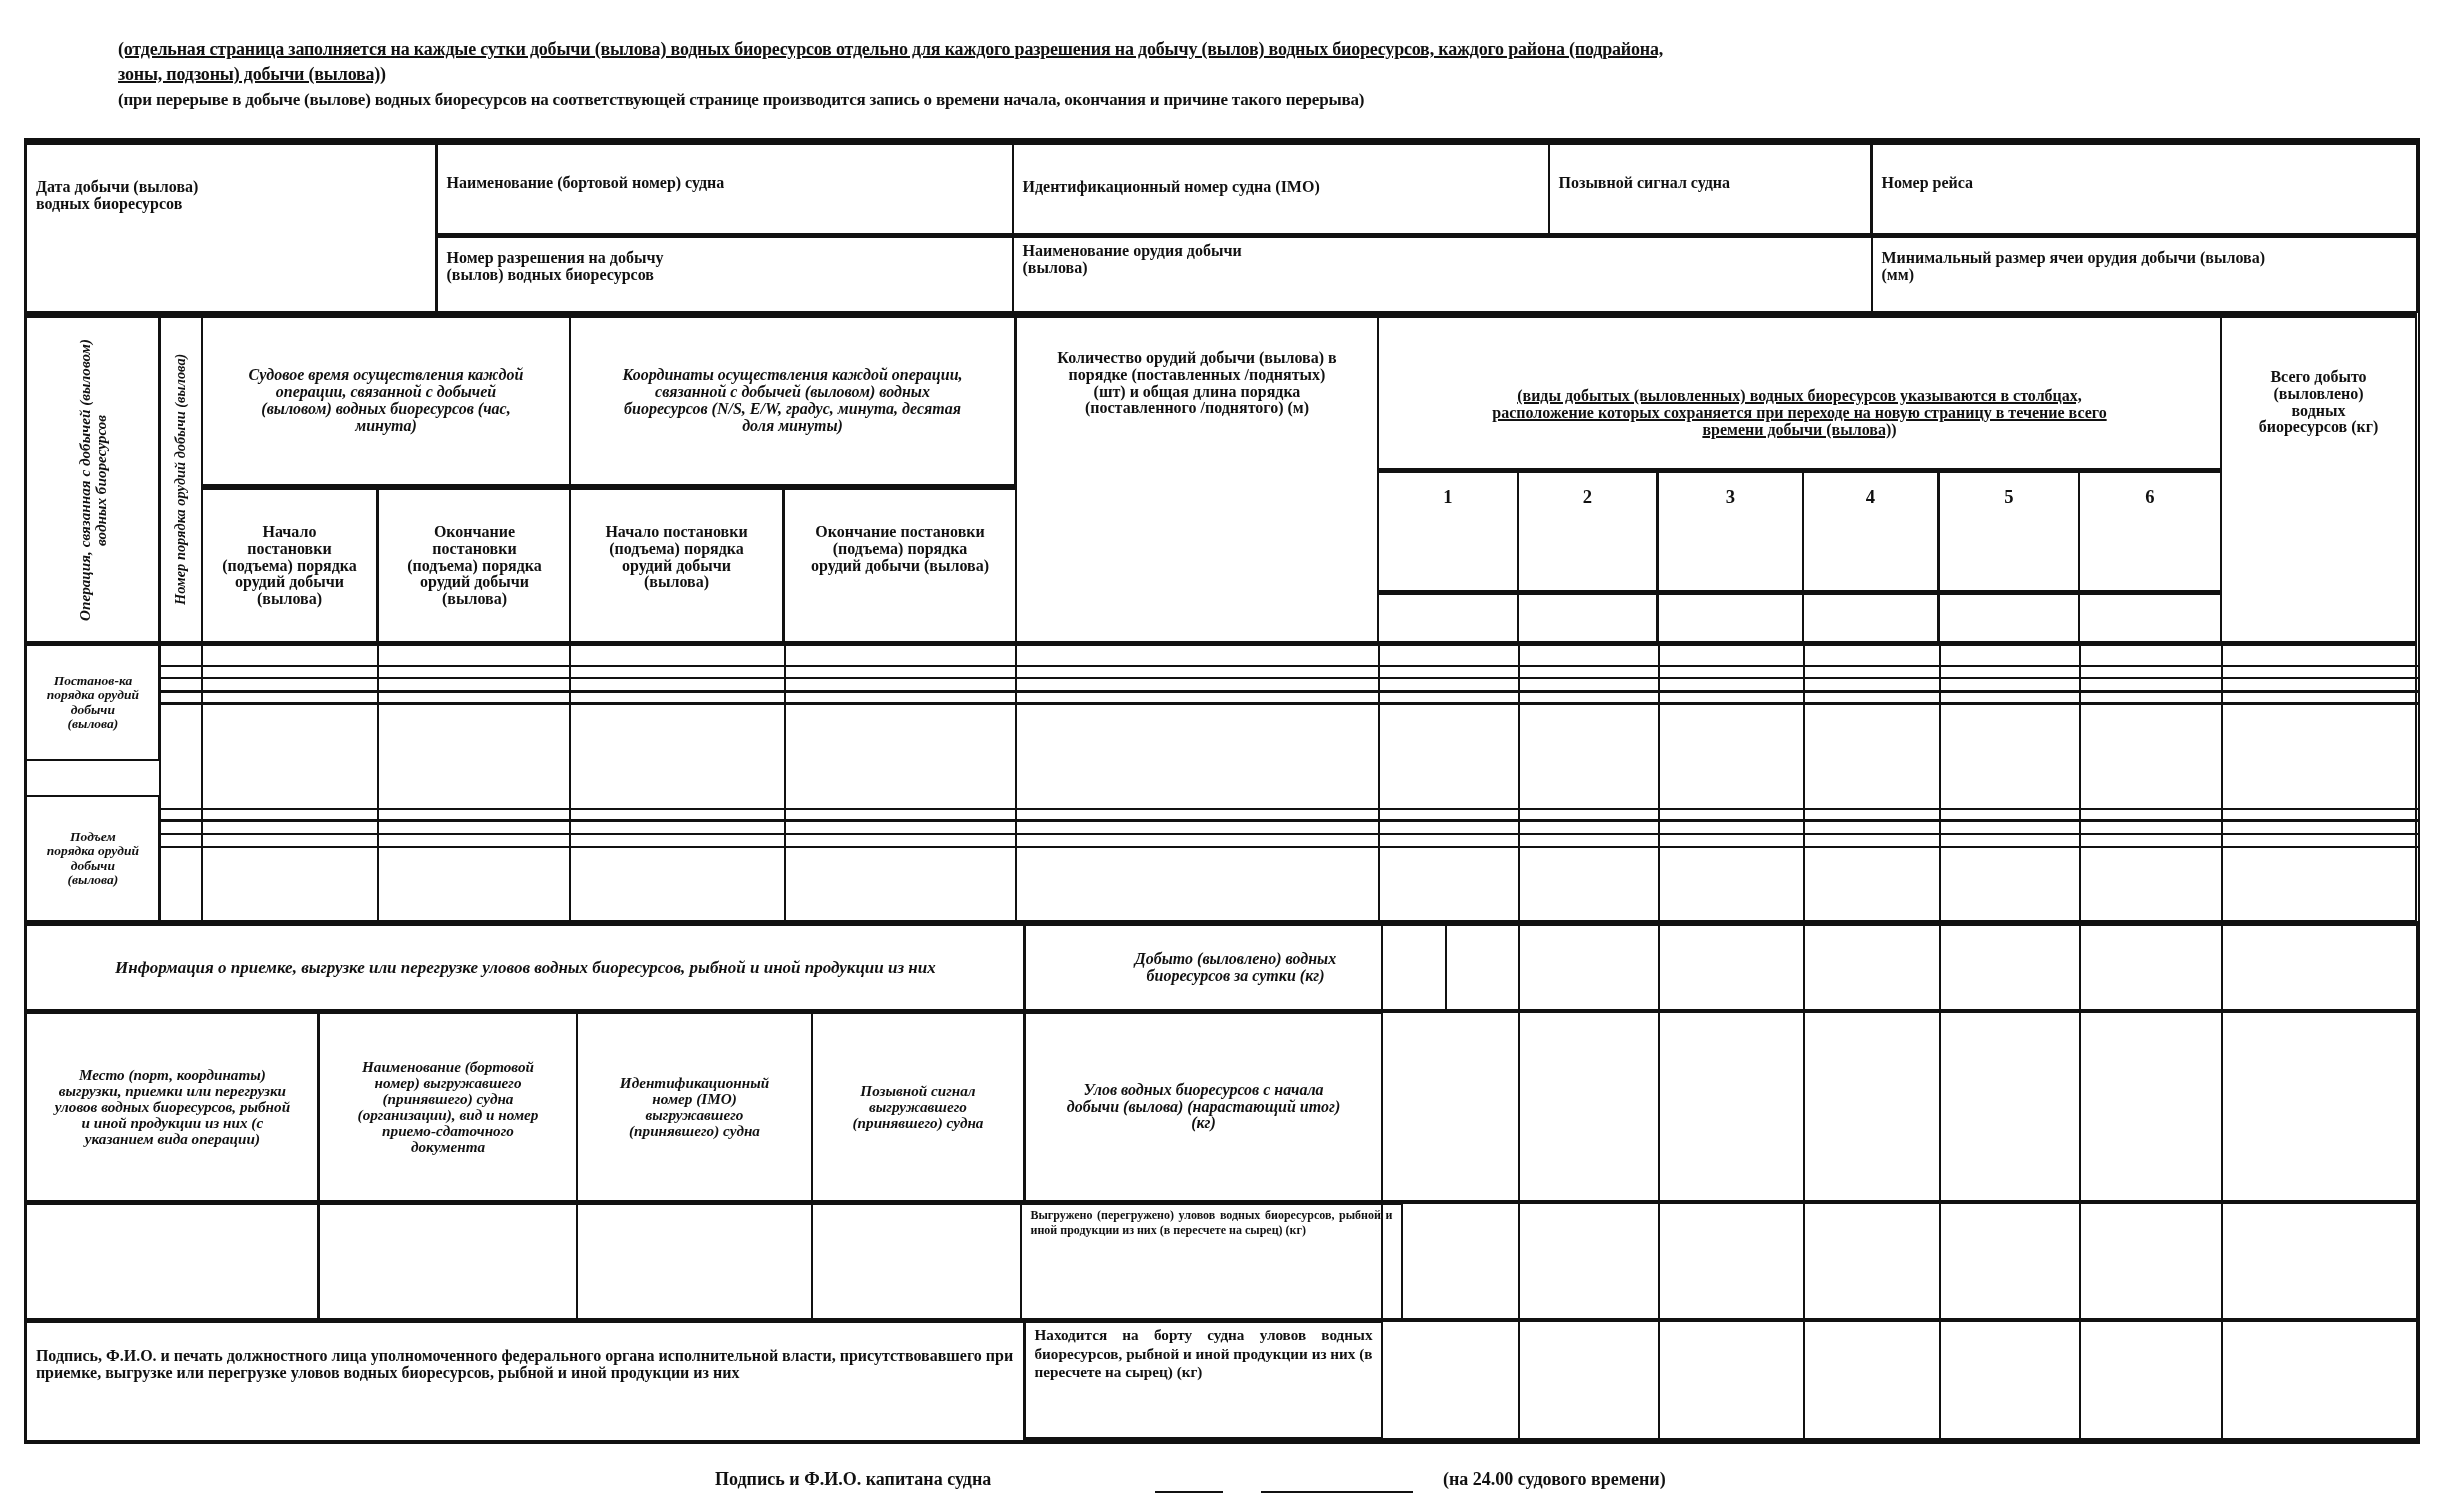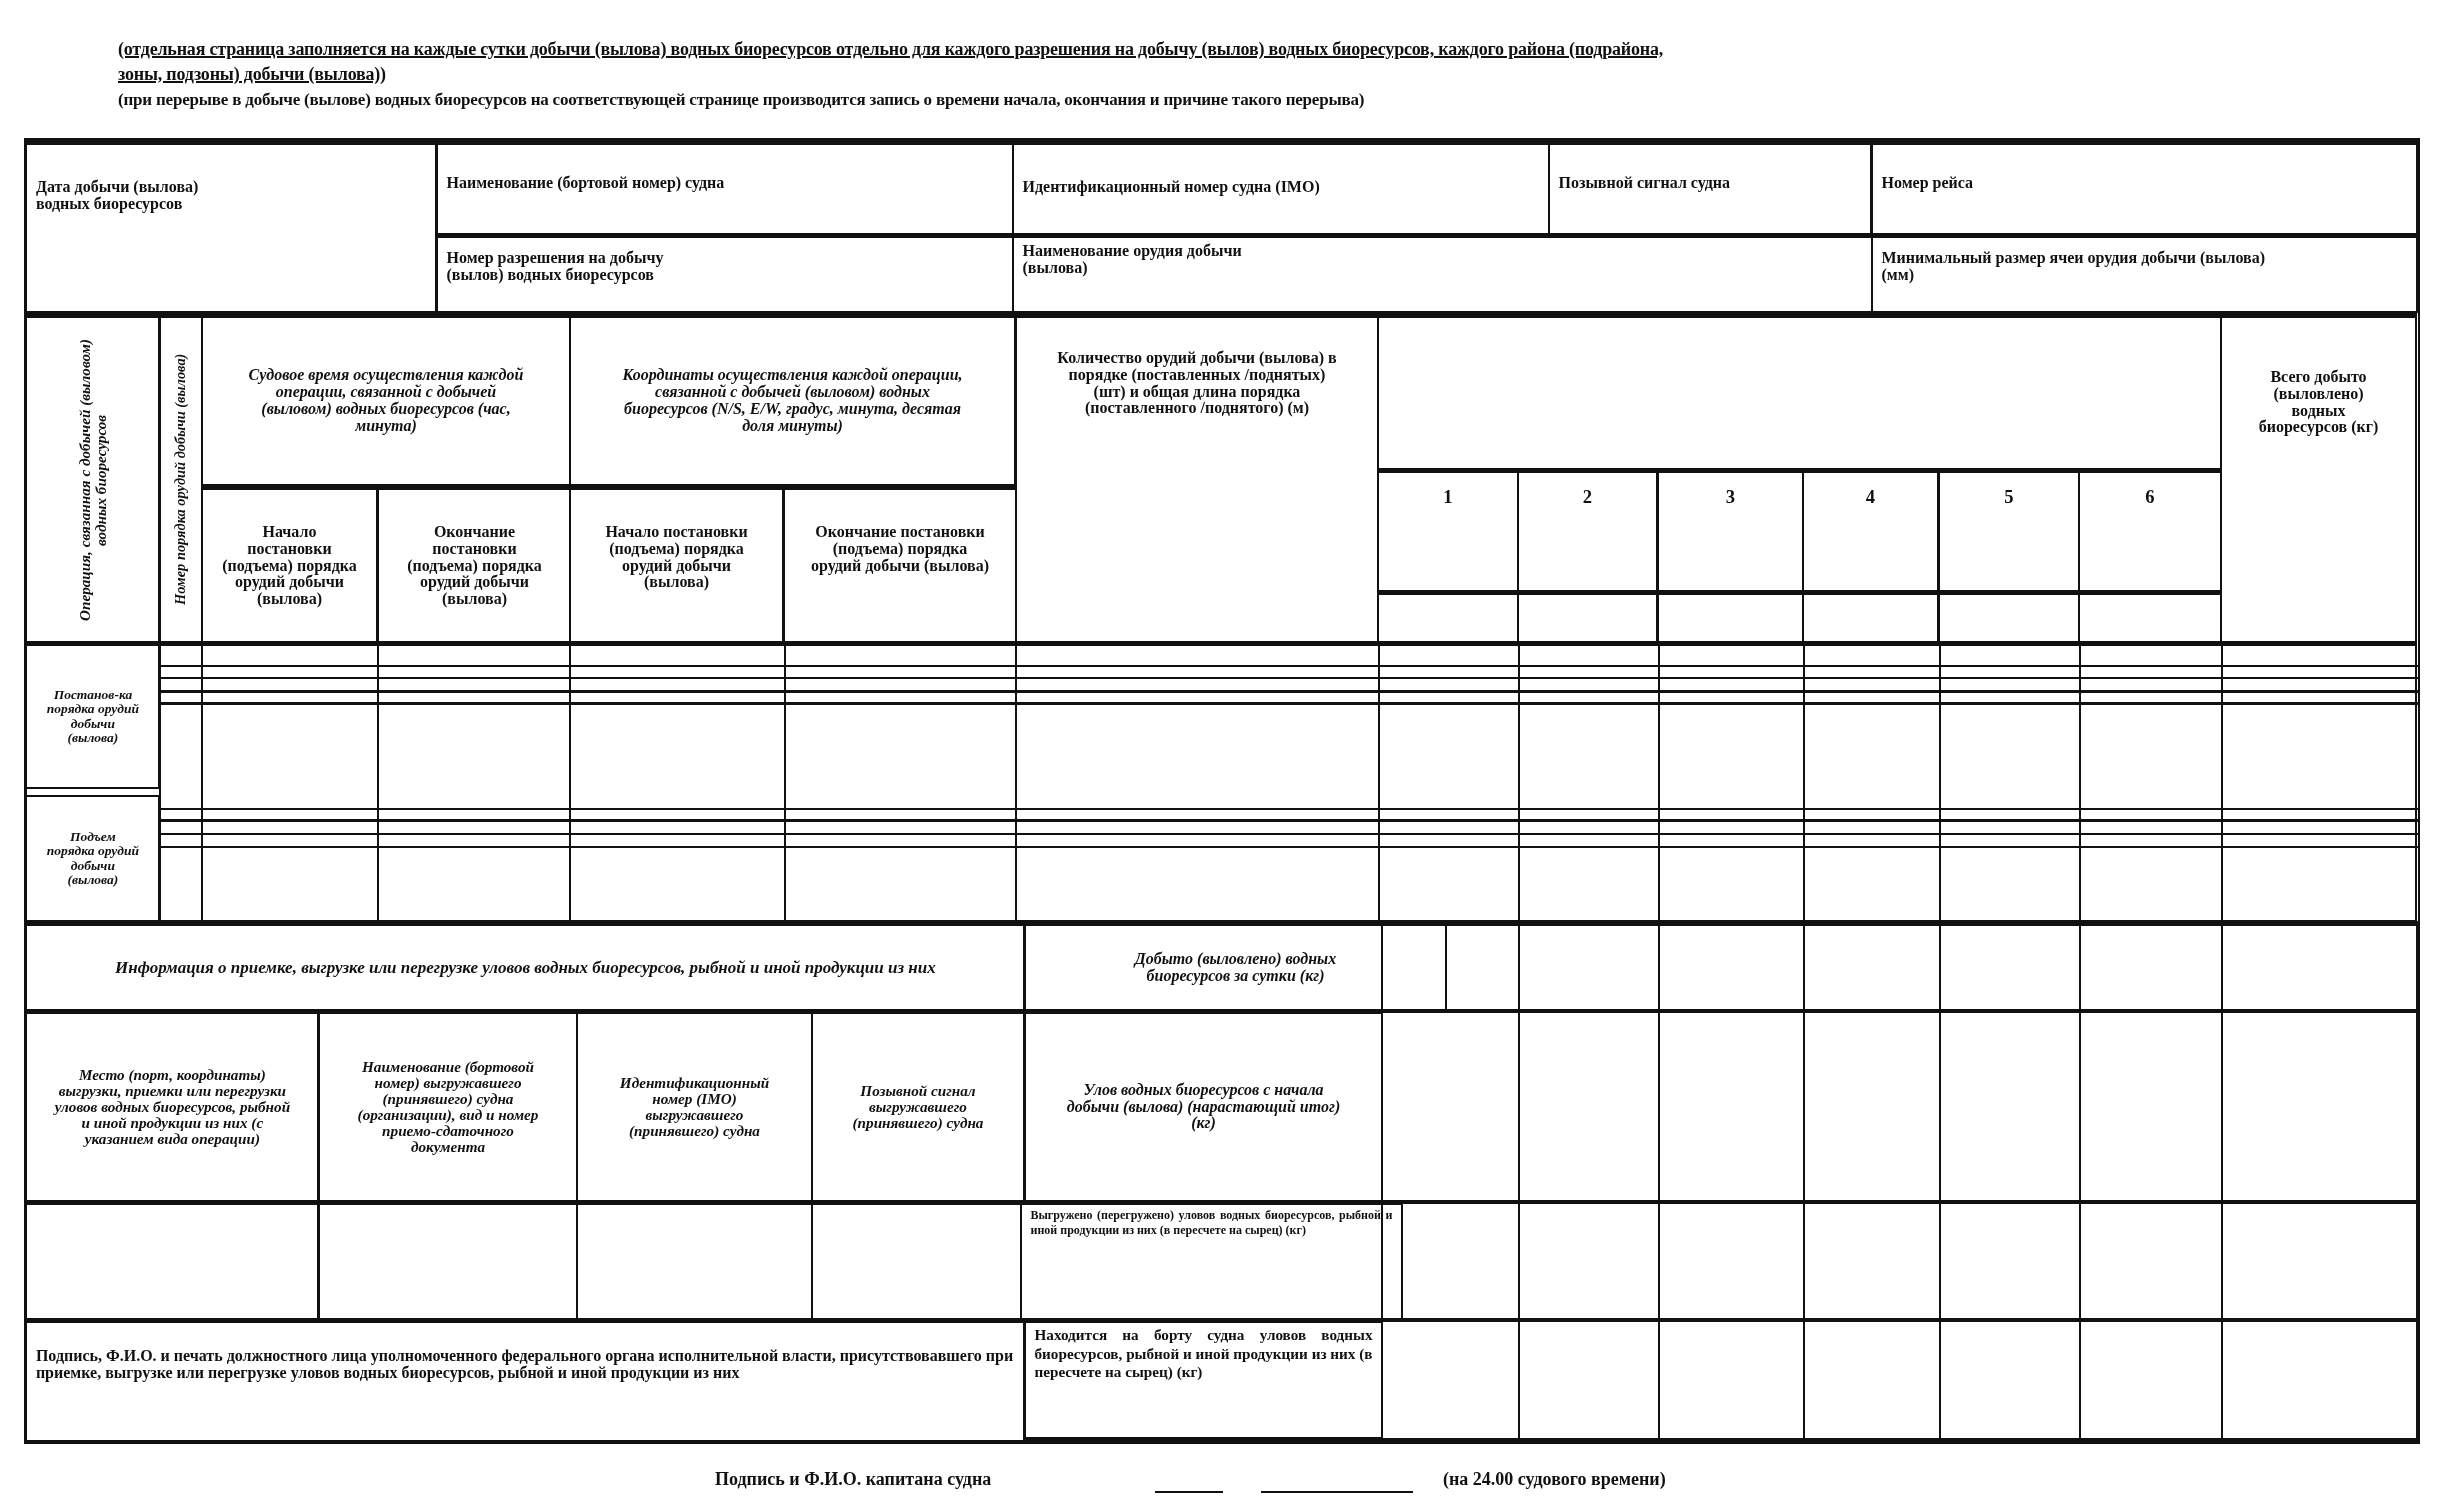--- a/index.html
+++ b/index.html
@@ -72,20 +72,21 @@
 <div class="cell ct" style="left:569px; top:485px; width:215px; height:158px; border-top-width:5.1px; padding-top:34px;">
   <div style="width:178px;">Начало постановки (подъема) порядка орудий добычи (вылова)</div>
 </div>
 <div class="cell ct" style="left:783px; top:485px; width:234px; height:158px; border-top-width:5.1px; padding-top:34px;">
   <div style="width:186px;">Окончание постановки (подъема) порядка орудий добычи (вылова)</div>
 </div>
 <div class="cell ct" style="left:1015px; top:313px; width:364px; height:330px; border-top-width:5.1px; padding-top:32px;">
   <div style="width:288px;">Количество орудий добычи (вылова) в порядке (поставленных /поднятых) (шт) и общая длина порядка (поставленного /поднятого) (м)</div>
 </div>
 <div class="cell ct" style="left:1377px; top:313px; width:845px; height:157px; border-top-width:5.1px; padding-top:30.5px; flex-direction:column; align-items:center;">
+  <div class="u" style="width:668px; margin-top:15.2px;">(виды добытых (выловленных) водных биоресурсов указываются в столбцах, расположение которых сохраняется при переходе на новую страницу в течение всего времени добычи (вылова))</div>
 </div>
 <div class="cell ct" style="left:2220px; top:313px; width:197px; height:330px; border-top-width:5.1px; padding-top:51px;">
   <div style="width:135px;">Всего добыто (выловлено) водных биоресурсов (кг)</div>
 </div>
 
 <div class="cell ct num" style="left:1377px; top:468px; width:142px; height:124px; border-top-width:5.1px; padding-top:13.5px;">1</div>
 <div class="cell ct num" style="left:1517px; top:468px; width:141px; height:124px; border-top-width:5.1px; padding-top:13.5px;">2</div>
 <div class="cell ct num" style="left:1657px; top:468px; width:147px; height:124px; border-top-width:5.1px; padding-top:13.5px;">3</div>
 <div class="cell ct num" style="left:1802px; top:468px; width:137px; height:124px; border-top-width:5.1px; padding-top:13.5px;">4</div>
 <div class="cell ct num" style="left:1938px; top:468px; width:142px; height:124px; border-top-width:5.1px; padding-top:13.5px;">5</div>
@@ -93,21 +94,21 @@
 
 <div class="cell" style="left:1377px; top:591px; width:142px; height:52px; border-top-width:4.2px;"></div>
 <div class="cell" style="left:1517px; top:591px; width:141px; height:52px; border-top-width:4.2px;"></div>
 <div class="cell" style="left:1657px; top:591px; width:147px; height:52px; border-top-width:4.2px;"></div>
 <div class="cell" style="left:1802px; top:591px; width:137px; height:52px; border-top-width:4.2px;"></div>
 <div class="cell" style="left:1938px; top:591px; width:142px; height:52px; border-top-width:4.2px;"></div>
 <div class="cell" style="left:2078px; top:591px; width:144px; height:52px; border-top-width:4.2px;"></div>
 
 <div class="cell" style="left:25.4px; top:641px; width:2392px; height:281px; border-top-width:5.1px; background:transparent;"></div>
 
-<div class="cell c" style="left:25.4px; top:641px; width:135px; height:148px; border-top-width:5.1px; font-size:13.5px; padding:3.4px 6.8px;">
+<div class="cell c" style="left:25.4px; top:641px; width:135px; height:120px; border-top-width:5.1px; font-size:13.5px; padding:3.4px 6.8px;">
   <div style="width:93px;">Постанов-ка порядка орудий добычи (вылова)</div>
 </div>
 
 <div class="cell c" style="left:25.4px; top:795px; width:135px; height:127px; font-size:13.5px; padding:3.4px 6.8px;">
   <div style="width:93px;">Подъем порядка орудий добычи (вылова)</div>
 </div>
 
 <div class="vline" style="left:159px; top:643px; height:279px;"></div>
 <div class="vline" style="left:201px; top:643px; height:279px;"></div>
 <div class="vline" style="left:377px; top:643px; height:279px;"></div>

